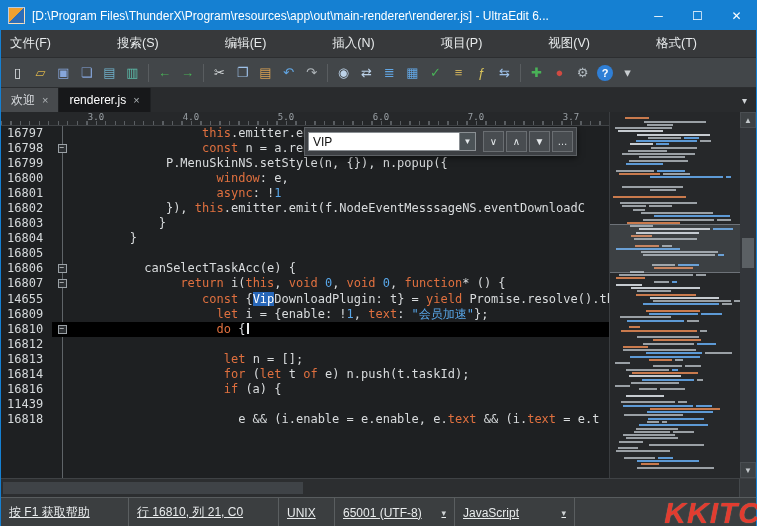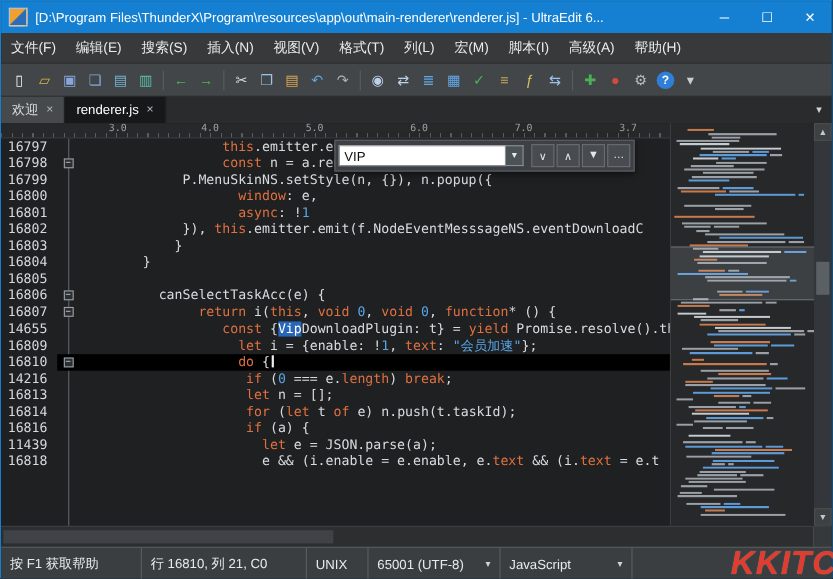--- a/index.html
+++ b/index.html
@@ -7,21 +7,21 @@
   .window{width:757px;height:526px;box-sizing:border-box;border:1px solid #1580d2;display:flex;flex-direction:column;background:#1e2022;}
 
   
   .titlebar{height:29px;flex:none;background:#1580d2;display:flex;align-items:center;color:#fff;font-size:12px;padding-left:7px;}
   .app-icon{width:15px;height:15px;flex:none;background:linear-gradient(135deg,#f0a030 0 50%,#2c6db8 50% 100%);border:1px solid rgba(255,255,255,.65);margin-right:7px;}
   .title-text{flex:1;white-space:nowrap;overflow:hidden;}
   .win-controls{display:flex;height:100%;flex:none;}
   .win-btn{width:39px;height:100%;display:flex;align-items:center;justify-content:center;font-size:12px;}
 
   
-  .menubar{height:27px;flex:none;background:#37393b;display:flex;align-items:center;color:#e8ebec;font-size:12.5px;border-bottom:1px solid #2c2e30;}
+  .menubar{height:27px;flex:none;background:#37393b;display:flex;align-items:center;color:#e8ebec;font-size:12.5px;border-bottom:1px solid #2c2e30;gap:48px;}
   .menu-item{padding:0 9px;height:100%;display:flex;align-items:center;white-space:nowrap;}
 
   
   .toolbar{height:29px;flex:none;background:#424649;display:flex;align-items:center;padding:0 5px;border-bottom:1px solid #2c2e30;}
   .tb-icon{width:19px;height:19px;margin:0 2px;display:flex;align-items:center;justify-content:center;font-size:13px;}
   .tb-icon.round{border-radius:50%;font-weight:bold;font-size:11px;width:16px;height:16px;margin:0 3px;}
   .tb-sep{width:1px;height:18px;background:#595d60;margin:0 4px;}
 
   
   .tabbar{height:24px;flex:none;background:#292b2d;display:flex;align-items:stretch;}
@@ -69,21 +69,21 @@
   .vs-arrow{height:16px;flex:none;background:#3d4144;border:1px solid #4a4e52;box-sizing:border-box;color:#c3c8cb;font-size:8px;display:flex;align-items:center;justify-content:center;}
   .vs-track{flex:1;position:relative;}
   .vs-thumb{position:absolute;left:2px;right:2px;top:110px;height:30px;background:#5b6064;}
 
   
   .hscroll{height:19px;flex:none;background:#2c2e30;border-top:1px solid #3f4245;position:relative;box-sizing:border-box;}
   .hs-thumb{position:absolute;left:2px;top:3px;height:12px;width:300px;background:#3f4347;}
   .hs-corner{position:absolute;right:0;top:0;width:16px;height:100%;background:#36393c;border-left:1px solid #44484b;}
 
   
-  .statusbar{height:30px;flex:none;background:#3b3e40;border-top:1px solid #585c5e;display:flex;position:relative;color:#e8ebec;font-size:12px;box-sizing:border-box;}
+  .statusbar{height:30px;flex:none;background:#3b3e40;border-top:1px solid #585c5e;display:flex;position:relative;color:#e8ebec;font-size:12px;box-sizing:border-box;text-decoration:underline;}
   .status-segs{flex:1;display:flex;min-width:0;}
   .seg{display:flex;align-items:center;padding:0 8px;border-right:1px solid #5a5e60;box-sizing:border-box;white-space:nowrap;overflow:hidden;}
   .seg-help-hint{width:128px;}
   .seg-cursor-position{width:150px;}
   .seg-line-ending{width:56px;}
   .seg-encoding{width:120px;}
   .seg-syntax-mode{width:120px;}
   .seg-modified-date{flex:1;border-right:none;}
   .seg-caret{margin-left:auto;padding-left:10px;font-size:9px;color:#cfd3d5;}
   .watermark{position:absolute;right:-5px;bottom:-3px;font-family:"Liberation Sans",sans-serif;font-style:italic;font-weight:bold;font-size:30px;color:#e23c30;letter-spacing:1px;z-index:9;text-shadow:0 0 1px rgba(255,255,200,.4);pointer-events:none;}
@@ -98,23 +98,24 @@
     <div class="title-text">[D:\Program Files\ThunderX\Program\resources\app\out\main-renderer\renderer.js] - UltraEdit 6...</div>
     <div class="win-controls">
         <div class="win-btn">─</div>
         <div class="win-btn">☐</div>
         <div class="win-btn">✕</div>
       </div>
   </div>
 
   <div class="menubar">
       <div class="menu-item">文件(F)</div>
+      <div class="menu-item">搜索(S)</div>
       <div class="menu-item">编辑(E)</div>
-      <div class="menu-item">搜索(S)</div>
       <div class="menu-item">插入(N)</div>
+      <div class="menu-item">项目(P)</div>
       <div class="menu-item">视图(V)</div>
       <div class="menu-item">格式(T)</div>
       <div class="menu-item">列(L)</div>
       <div class="menu-item">宏(M)</div>
       <div class="menu-item">脚本(I)</div>
       <div class="menu-item">高级(A)</div>
       <div class="menu-item">帮助(H)</div>
     </div>
 
   <div class="toolbar">
@@ -160,21 +161,21 @@
           <span class="tab-label">renderer.js</span>
           <span class="tab-close">×</span>
         </div>
       </div>
     <div class="tab-overflow">▾</div>
   </div>
 
   <div class="editor-region">
     <div class="editor-main">
       <div class="ruler">
-          <span class="ruler-label" style="left: 106px;">3.0</span>
+          <span class="ruler-label" style="left: 95px;">3.0</span>
           <span class="ruler-label" style="left: 190px;">4.0</span>
           <span class="ruler-label" style="left: 285px;">5.0</span>
           <span class="ruler-label" style="left: 380px;">6.0</span>
           <span class="ruler-label" style="left: 475px;">7.0</span>
           <span class="ruler-label" style="left: 570px;">3.7</span>
         </div>
       <div class="code-area">
         <div class="fold-line"></div>
         <div>
             <div class="code-line">
@@ -249,43 +250,41 @@
               <span class="code">                    <span class="t-kw">let</span><span class="t-def"> i = {enable: !</span><span class="t-num">1</span><span class="t-def">, </span><span class="t-kw">text</span><span class="t-def">: </span><span class="t-str">"会员加速"</span><span class="t-def">};</span></span>
             </div>
             <div class="code-line current">
               <span class="ln">16810</span>
               <span class="fold">
                 <span class="foldbox">−</span>
               </span>
               <span class="code">                    <span class="t-kw">do</span><span class="t-def"> {</span><span class="caret"></span></span>
             </div>
             <div class="code-line">
-              <span class="ln">14216</span>
-              <span class="fold"></span>
-              <span class="code">                     <span class="t-kw">if</span><span class="t-def"> (</span><span class="t-num">0</span><span class="t-def"> === e.</span><span class="t-kw">length</span><span class="t-def">) </span><span class="t-kw">break</span><span class="t-def">;</span></span>
+              <span class="ln">16812</span>
+              <span class="fold"></span>
             </div>
             <div class="code-line">
               <span class="ln">16813</span>
               <span class="fold"></span>
               <span class="code">                     <span class="t-kw">let</span><span class="t-def"> n = [];</span></span>
             </div>
             <div class="code-line">
               <span class="ln">16814</span>
               <span class="fold"></span>
               <span class="code">                     <span class="t-kw">for</span><span class="t-def"> (</span><span class="t-kw">let</span><span class="t-def"> t </span><span class="t-kw">of</span><span class="t-def"> e) n.push(t.taskId);</span></span>
             </div>
             <div class="code-line">
               <span class="ln">16816</span>
               <span class="fold"></span>
               <span class="code">                     <span class="t-kw">if</span><span class="t-def"> (a) {</span></span>
             </div>
             <div class="code-line">
               <span class="ln">11439</span>
               <span class="fold"></span>
-              <span class="code">                       <span class="t-kw">let</span><span class="t-def"> e = JSON.parse(a);</span></span>
             </div>
             <div class="code-line">
               <span class="ln">16818</span>
               <span class="fold"></span>
               <span class="code">                       <span class="t-def">e &amp;&amp; (i.enable = e.enable, e.</span><span class="t-kw">text</span><span class="t-def"> &amp;&amp; (i.</span><span class="t-kw">text</span><span class="t-def"> = e.t</span></span>
             </div>
           </div>
       </div>
       <div class="find-overlay">
         <input class="find-input" value="VIP" style="">

